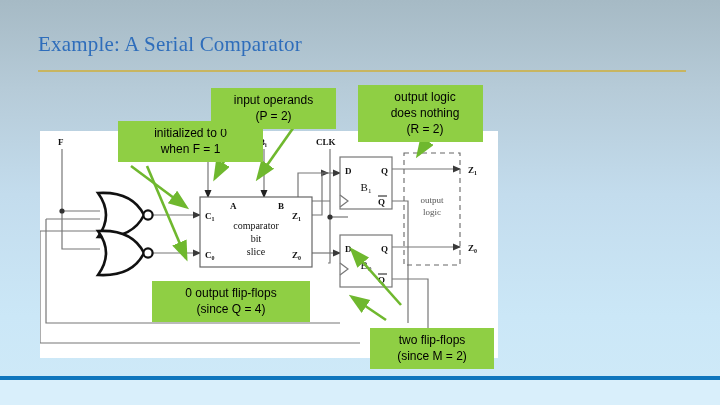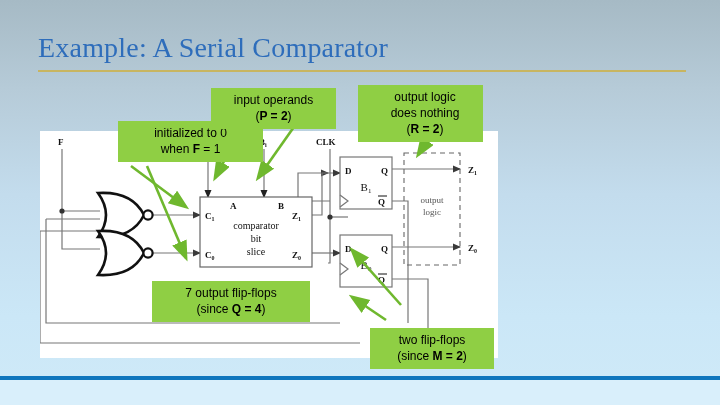--- a/index.html
+++ b/index.html
@@ -8,21 +8,21 @@
     font-family:"Liberation Sans", sans-serif;
   }
   #slide{
     position:relative;width:720px;height:405px;
     background:linear-gradient(to bottom,#a6bac5 0%,#b6cbd8 22%,#c3dced 48%,#cbe7f7 78%,#cfeaf8 100%);
   }
   
   #title{
     position:absolute;left:38px;top:32px;
     font-family:"Liberation Serif", serif;
-    font-size:28px;color:#2e6dbb;letter-spacing:.2px;white-space:nowrap;
+    font-size:21px;color:#2e6dbb;letter-spacing:.2px;white-space:nowrap;
   }
   #title-rule{
     position:absolute;left:38px;top:70px;width:648px;height:2px;
     background:#c8b560;
   }
   
   #footer-bar{
     position:absolute;left:0;top:376px;width:720px;height:4px;background:#0f76bd;
   }
   #footer-area{
@@ -35,21 +35,21 @@
   }
   
   #figsvg{position:absolute;left:40px;top:131px;}
   
   .callout{
     position:absolute;background:#8fcf44;color:#000;
     font-family:"Liberation Sans", sans-serif;
     font-size:12px;line-height:16px;text-align:center;
     padding:4px 7px 5px 7px;box-sizing:border-box;
   }
-  .callout b{font-weight:bold;}
+  .callout b{font-weight:normal;}
   #co-init{left:70px;top:121px;width:145px;margin-left:48px;}
   #co-input{left:211px;top:88px;width:125px;}
   #co-output{left:358px;top:85px;width:125px;padding-left:16px;}
   #co-zero{left:152px;top:281px;width:158px;}
   #co-two{left:370px;top:328px;width:124px;}
   .arrowsvg{position:absolute;left:0;top:0;pointer-events:none;}
 </style>
 </head>
 <body>
 
@@ -217,21 +217,21 @@
     <div><span>(</span><b>P = 2</b><span>)</span></div>
   </div>
 
   <div class="callout" id="co-output">
     <div>output logic</div>
     <div>does nothing</div>
     <div><span>(</span><b>R = 2</b><span>)</span></div>
   </div>
 
   <div class="callout" id="co-zero">
-    <div>7 output flip-flops</div>
+    <div>0 output flip-flops</div>
     <div><span>(since </span><b>Q = 4</b><span>)</span></div>
   </div>
 
   <div class="callout" id="co-two">
     <div>two flip-flops</div>
     <div><span>(since </span><b>M = 2</b><span>)</span></div>
   </div>
 
   <div id="footer-bar"></div>
   <div id="footer-area">

